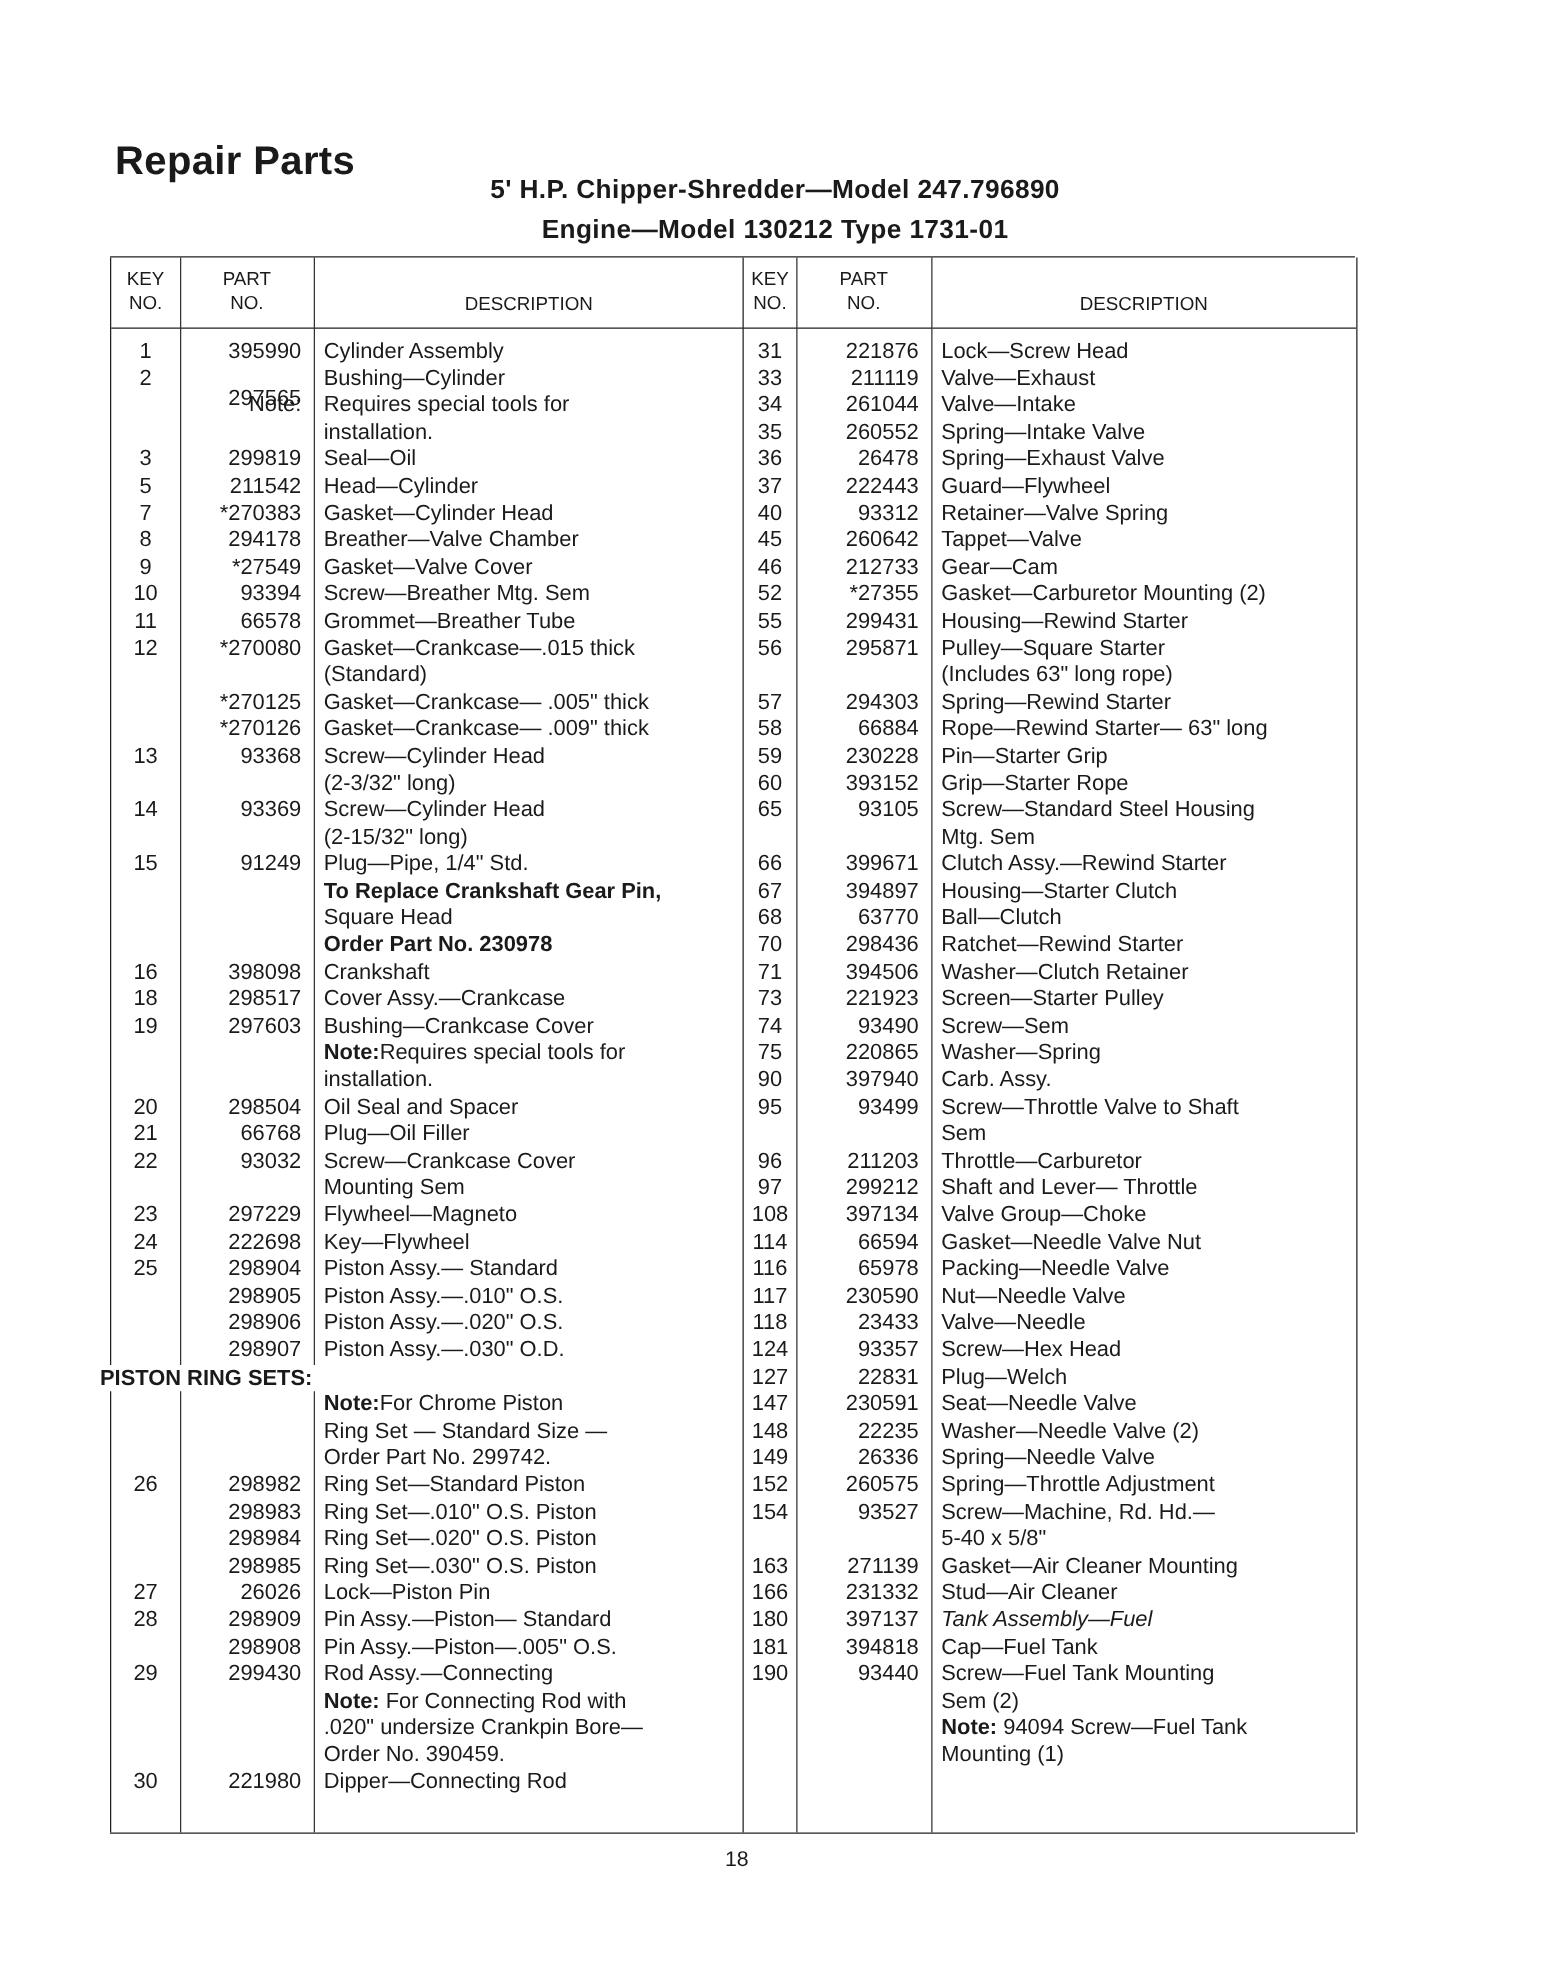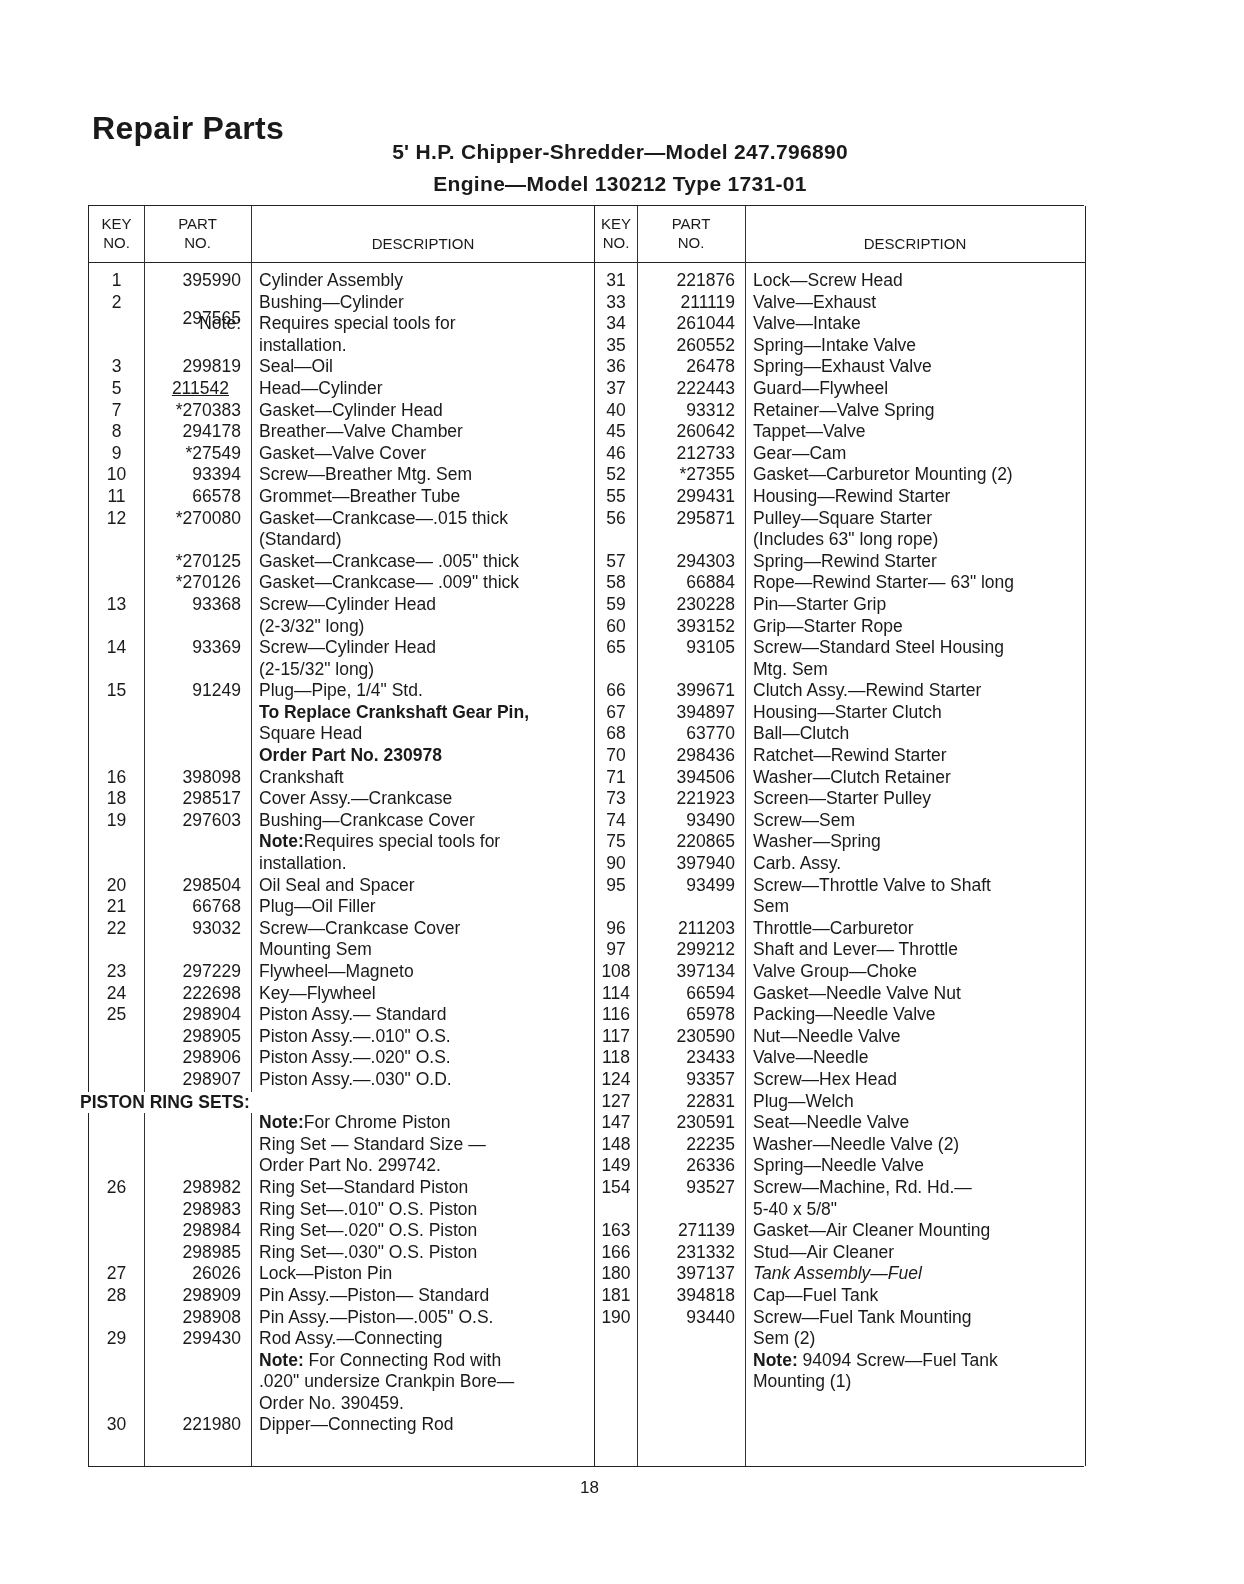--- a/index.html
+++ b/index.html
@@ -88,21 +88,21 @@
           <span class="part" style="left: 55px; width: 97px;"></span>
           <span class="desc" style="left: 170px;">installation.</span>
         </div>
         <div class="row">
           <span class="key" style="width: 55px;">3</span>
           <span class="part" style="left: 55px; width: 97px;">299819</span>
           <span class="desc" style="left: 170px;">Seal—Oil</span>
         </div>
         <div class="row">
           <span class="key" style="width: 55px;">5</span>
-          <span class="part" style="left: 43px; width: 97px; text-decoration: underline;">211542</span>
+          <span class="part" style="left: 55px; width: 97px;">211542</span>
           <span class="desc" style="left: 170px;">Head—Cylinder</span>
         </div>
         <div class="row">
           <span class="key" style="width: 55px;">7</span>
           <span class="part" style="left: 55px; width: 97px;">*270383</span>
           <span class="desc" style="left: 170px;">Gasket—Cylinder Head</span>
         </div>
         <div class="row">
           <span class="key" style="width: 55px;">8</span>
           <span class="part" style="left: 55px; width: 97px;">294178</span>
@@ -560,20 +560,25 @@
           <span class="key" style="width: 42px;">148</span>
           <span class="part" style="left: 42px; width: 98px;">22235</span>
           <span class="desc" style="left: 158px;">Washer—Needle Valve (2)</span>
         </div>
         <div class="row">
           <span class="key" style="width: 42px;">149</span>
           <span class="part" style="left: 42px; width: 98px;">26336</span>
           <span class="desc" style="left: 158px;">Spring—Needle Valve</span>
         </div>
         <div class="row">
+          <span class="key" style="width: 42px;">152</span>
+          <span class="part" style="left: 42px; width: 98px;">260575</span>
+          <span class="desc" style="left: 158px;">Spring—Throttle Adjustment</span>
+        </div>
+        <div class="row">
           <span class="key" style="width: 42px;">154</span>
           <span class="part" style="left: 42px; width: 98px;">93527</span>
           <span class="desc" style="left: 158px;">Screw—Machine, Rd. Hd.—</span>
         </div>
         <div class="row">
           <span class="key" style="width: 42px;"></span>
           <span class="part" style="left: 42px; width: 98px;"></span>
           <span class="desc" style="left: 158px;">5-40 x 5/8"</span>
         </div>
         <div class="row">

